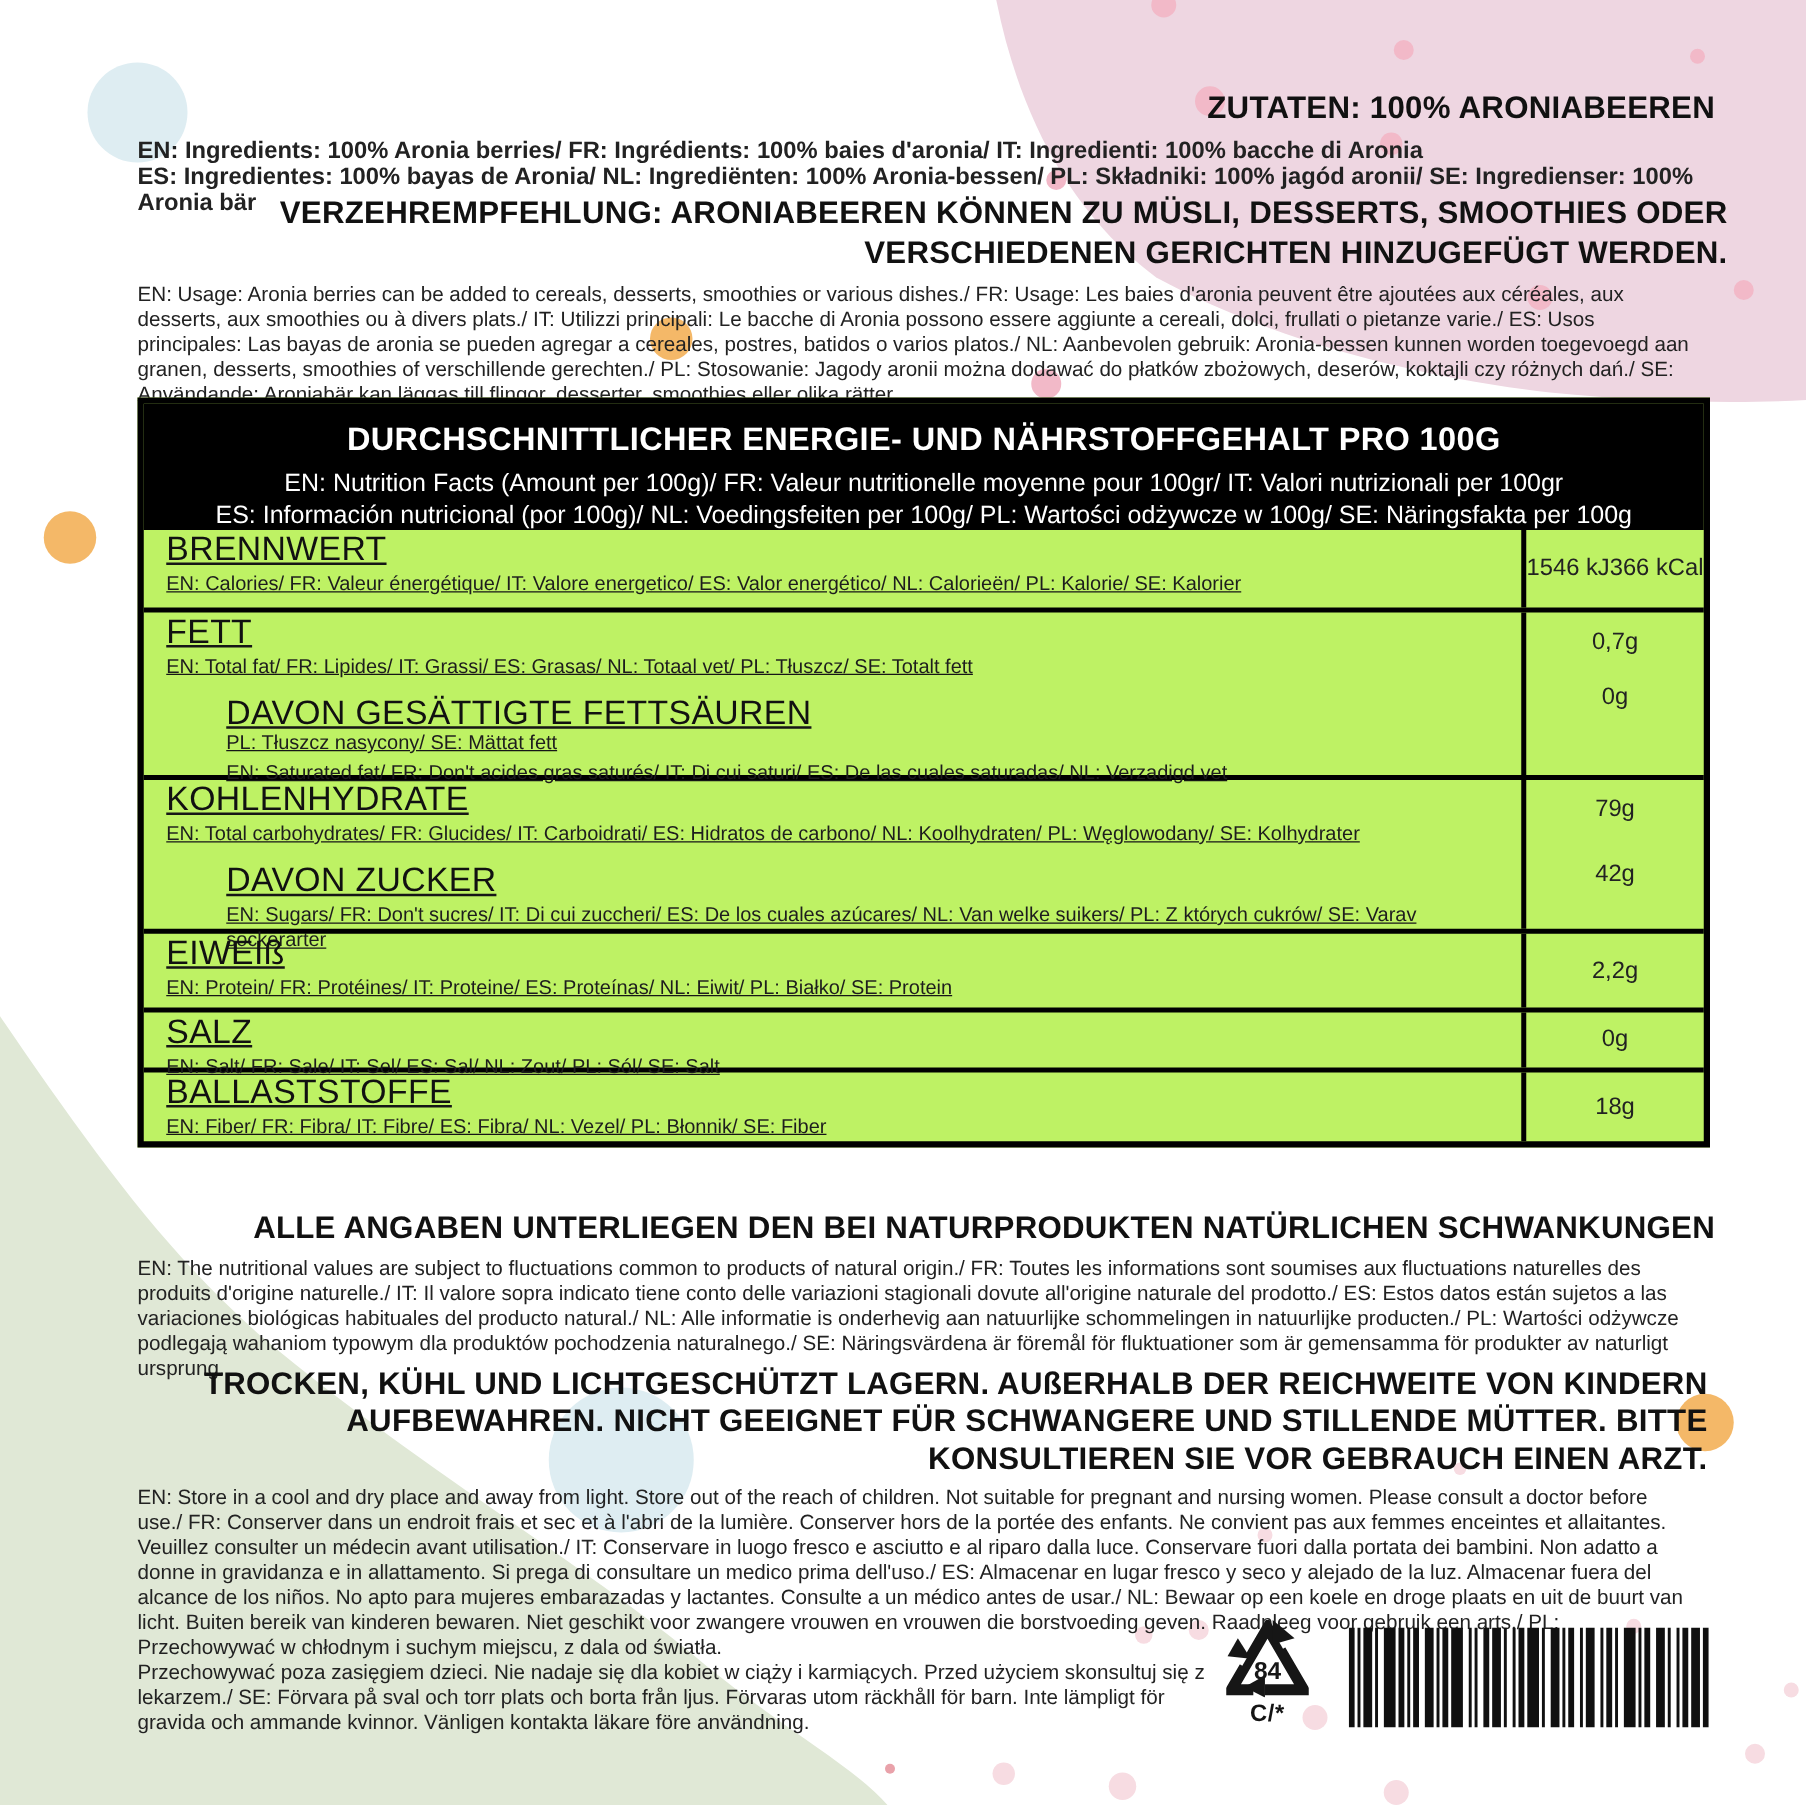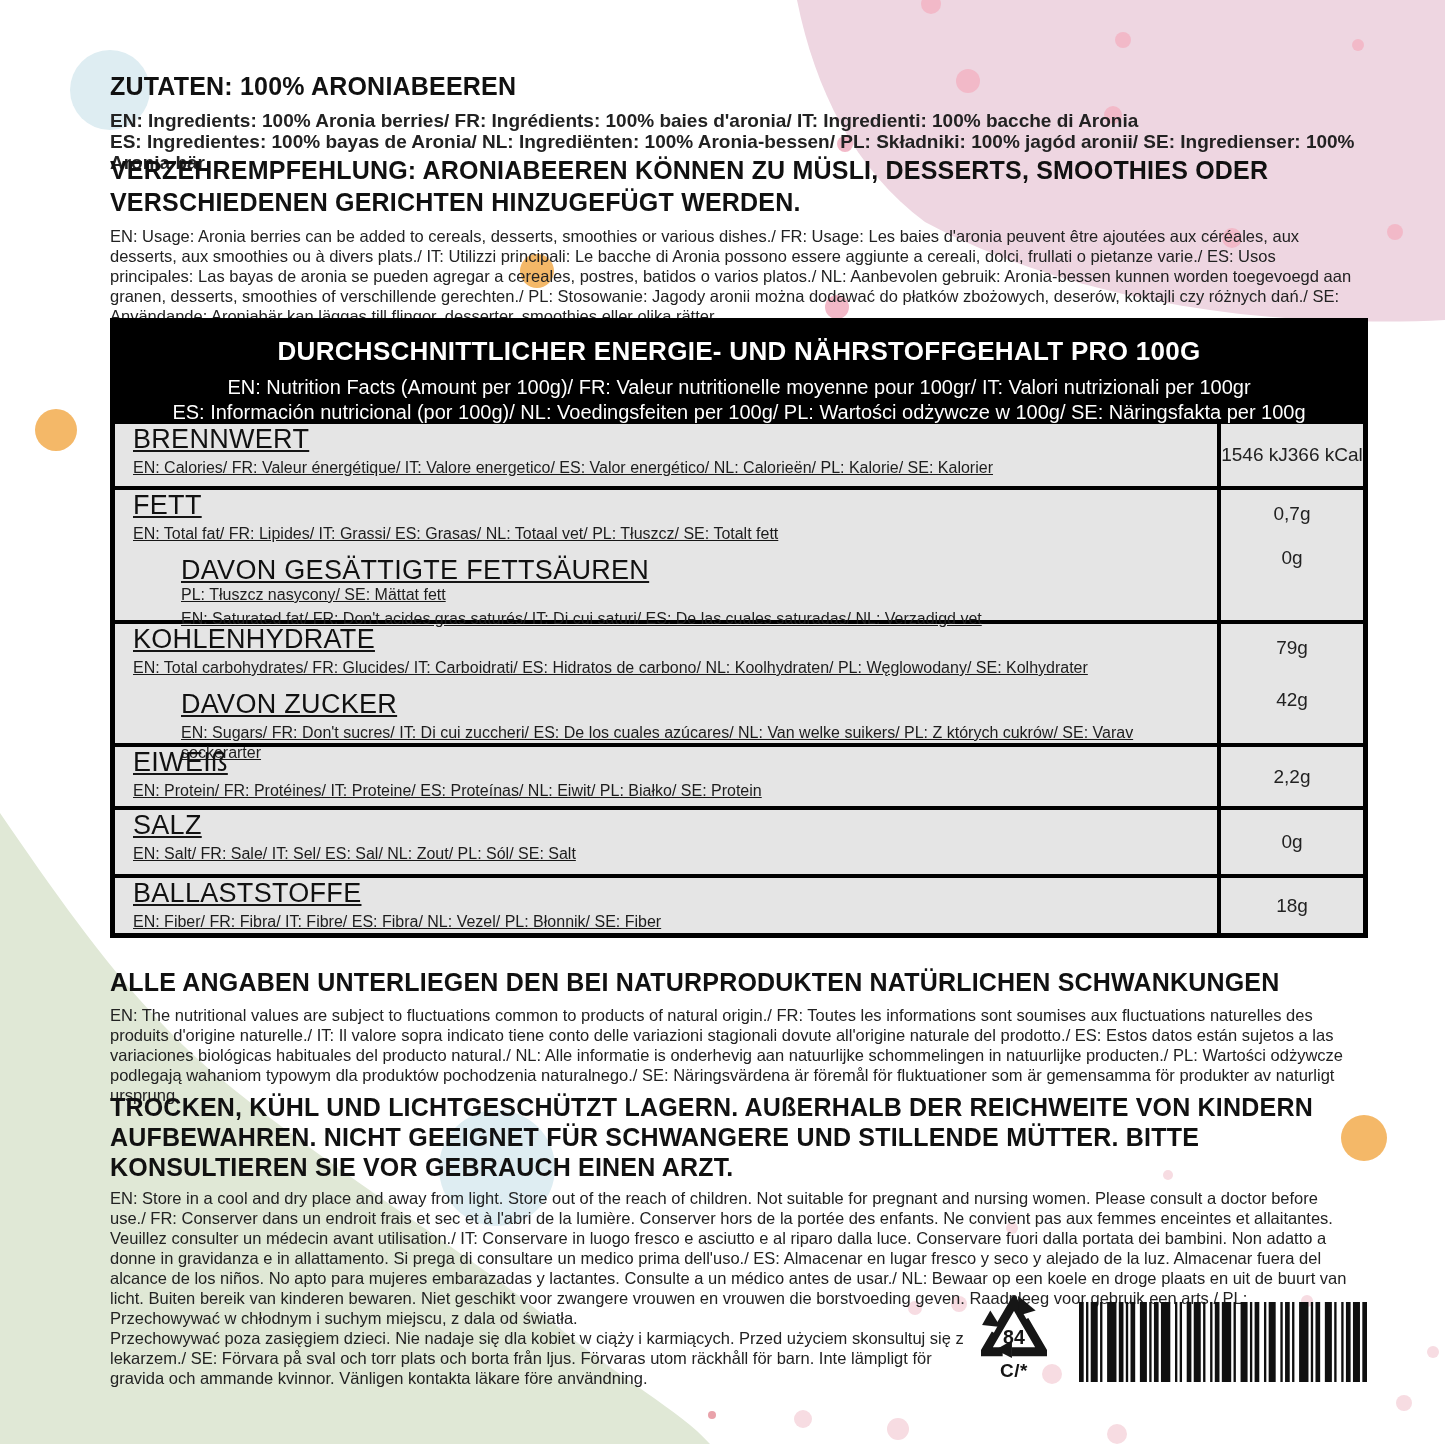--- a/index.html
+++ b/index.html
@@ -2,39 +2,39 @@
 <html><head>
 <meta charset="utf-8">
 <style>
   html,body{margin:0;padding:0;background:#fff;}
   .page{position:relative;width:1445px;height:1444px;background:#ffffff;overflow:hidden;
         font-family:"Liberation Sans",sans-serif;color:#161616;}
   .decor{position:absolute;left:0;top:0;z-index:0;}
   .layer{position:absolute;z-index:1;left:110px;}
 
   
-  .h1{margin:0;font-size:25px;line-height:32px;font-weight:bold;color:#111;letter-spacing:.2px;}
+  .h1{margin:0;font-size:25px;line-height:32px;font-weight:bold;color:#111;letter-spacing:.2px;text-align:right;}
   .bline{margin:8px 0 0 0;font-size:19px;line-height:21px;color:#222;font-weight:bold;}
   .bodytext{margin:8px 0 0 0;font-size:16.5px;line-height:20px;color:#222;}
 
   
   #ingredients{top:70px;width:1262px;}
   
   #usage{top:154px;width:1272px;}
   #usage .bodytext{width:1250px;}
 
   
   #ntable{position:absolute;z-index:1;left:110px;top:318px;width:1258px;box-sizing:border-box;
-          border:5px solid #000;background:#e5e5e5;}
+          border:5px solid #000;background:#bef264;}
   .thead{box-sizing:border-box;height:97px;background:#000;color:#fff;text-align:center;padding-top:13px;}
   .thead .t{font-size:26px;font-weight:bold;letter-spacing:.3px;}
   .thead .s{font-size:20px;line-height:25px;}
   .thead .s1{margin-top:8px;}
   .trow{display:flex;border-top:4px solid #000;box-sizing:border-box;}
-  .hr1{height:66px}.hr2{height:134px}.hr3{height:123px}.hr4{height:63px}.hr5{height:68px}.hr6{height:59px}
+  .hr1{height:66px}.hr2{height:134px}.hr3{height:123px}.hr4{height:63px}.hr5{height:48px}.hr6{height:59px}
   .lcell{flex:1;min-width:0;padding:0 14px 0 18px;text-decoration:underline;}
   .vcell{width:146px;border-left:4px solid #000;box-sizing:border-box;text-align:center;
          font-size:19px;color:#222;position:relative;}
   .nname{font-size:27px;line-height:30px;color:#111;letter-spacing:.3px;}
   .nlang{font-size:16px;line-height:20px;margin-top:4px;color:#1d1d1d;}
   .sub{margin-left:48px;margin-top:11px;}
   .vcenter{display:flex;flex-direction:row;align-items:center;justify-content:center;line-height:26px;}
   .vtop{padding-top:13px;}
   .v2{position:absolute;left:0;right:0;}
   .rowfat .v2{top:57px;}

